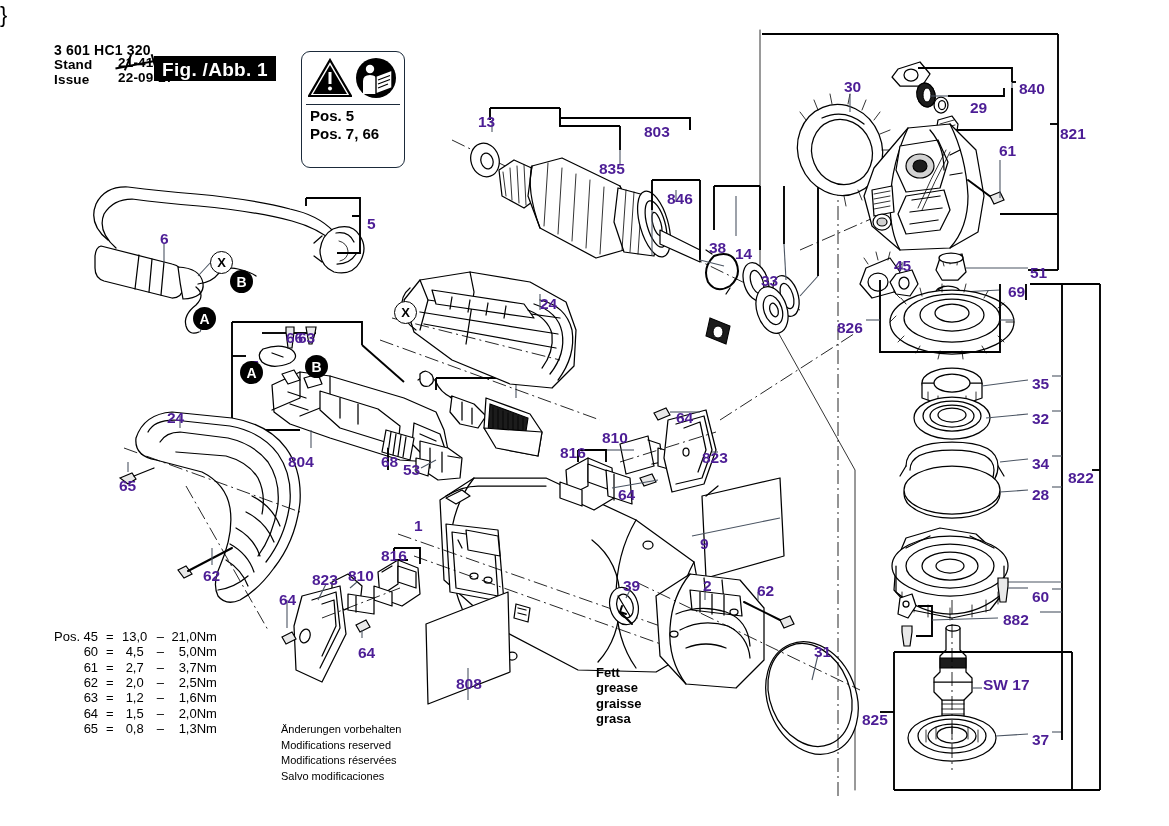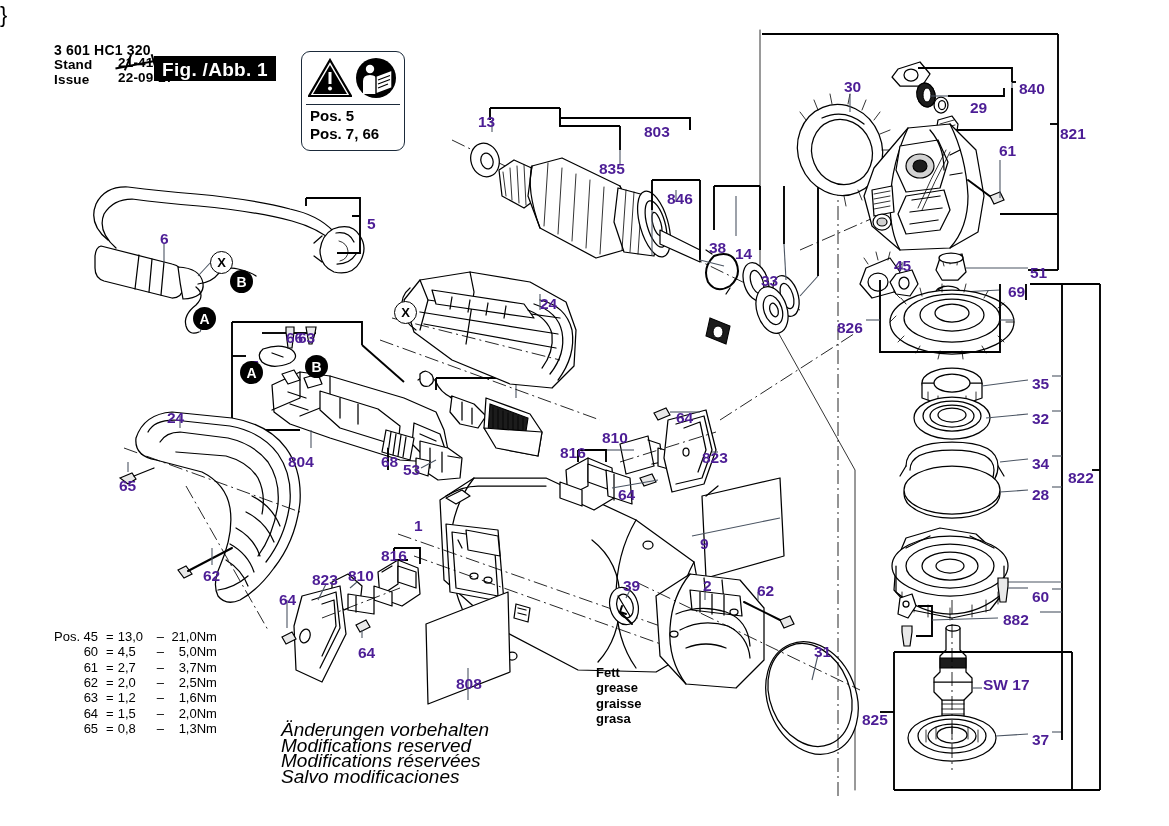--- a/index.html
+++ b/index.html
@@ -59,21 +59,21 @@
     position: absolute; left: 154px; top: 56px;
     background: #000; color: #fff;
     font-weight: bold; font-size: 19px;
     padding: 3px 8px 0 8px;
     letter-spacing: .3px;
   }
 
   
   #warnbox {
     position: absolute; left: 301px; top: 51px;
-    width: 104px; height: 100px;
+    width: 104px; height: 117px;
     border: 1.6px solid #1b2a3a;
     border-radius: 9px;
     background: #fff;
     overflow: hidden;
   }
   #warnbox .icons {
     height: 52px;
     display: flex; align-items: center; justify-content: space-around;
     padding: 3px 5px 0 5px;
   }
@@ -113,28 +113,28 @@
   #torque {
     position: absolute; left: 54px; top: 598px;
     font-size: 13px; line-height: 15.4px;
     white-space: pre;
   }
   #torque .ttl { display: block; }
   #torque table { border-collapse: collapse; font-size: 13px; }
   #torque td { padding: 0; line-height: 15.4px; white-space: pre; }
   #torque td.pos { text-align: right; padding-right: 4px; }
   #torque td.eq { text-align: center; padding: 0 4px; }
-  #torque td.v1 { text-align: left; width: 34px; margin-top: 39px; }
+  #torque td.v1 { text-align: center; width: 34px; margin-top: 39px; }
   #torque td.dash { text-align: center; padding: 0 5px; }
   #torque td.v2 { text-align: right; width: 48px; }
 
   
   #mods {
     position: absolute; left: 281px; top: 722px;
-    font-size: 19px; line-height: 15.5px; font-style: italic;
+    font-size: 11px; line-height: 15.5px;
   }
   #mods div { white-space: nowrap; }
 
   
   #grease {
     position: absolute; left: 596px; top: 665px;
     font-size: 13px; line-height: 15.3px; font-weight: bold;
   }
   #grease div { white-space: nowrap; }
 </style>

